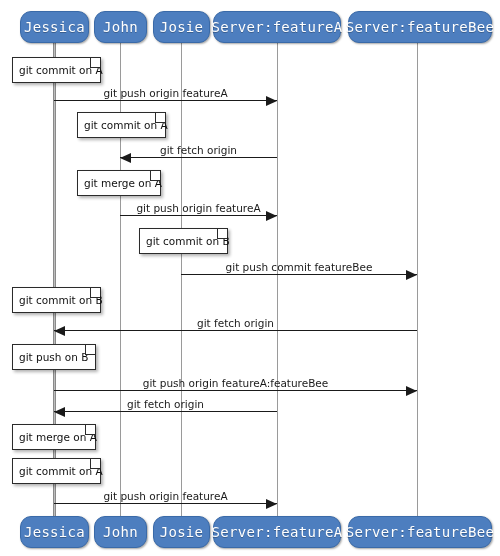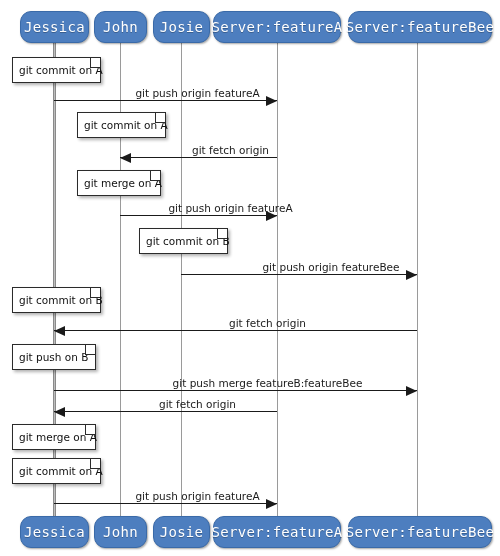--- a/index.html
+++ b/index.html
@@ -73,21 +73,20 @@
     border-right: 11px solid #1a1a1a;
   }
   .msg-label {
     position: absolute;
     font-family: "DejaVu Sans", sans-serif;
     font-size: 10.5px;
     color: #1a1a1a;
     white-space: nowrap;
     transform: translateX(-50%);
     line-height: 12px;
-    margin-left: 32px;
   }
 
   
   .note {
     position: absolute;
     box-sizing: border-box;
     background: #ffffff;
     border: 1px solid #2b2b2b;
     font-family: "DejaVu Sans", sans-serif;
     font-size: 10.5px;
@@ -134,31 +133,31 @@
         <div class="msg-label" style="left: 198.5px; top: 144px;">git fetch origin</div>
       </div>
       <div>
         <div class="msg-line" style="left: 120px; width: 157px; top: 215px;"></div>
         <div class="arrowhead right" style="top: 211px; left: 266px;"></div>
         <div class="msg-label" style="left: 198.5px; top: 202px;">git push origin featureA</div>
       </div>
       <div>
         <div class="msg-line" style="left: 181px; width: 236px; top: 274px;"></div>
         <div class="arrowhead right" style="top: 270px; left: 406px;"></div>
-        <div class="msg-label" style="left: 299px; top: 261px;">git push origin featureBee</div>
+        <div class="msg-label" style="left: 299px; top: 261px;">git push commit featureBee</div>
       </div>
       <div>
         <div class="msg-line" style="left: 54px; width: 363px; top: 330px;"></div>
         <div class="arrowhead left" style="top: 326px; left: 54px;"></div>
         <div class="msg-label" style="left: 235.5px; top: 317px;">git fetch origin</div>
       </div>
       <div>
         <div class="msg-line" style="left: 54px; width: 363px; top: 390px;"></div>
         <div class="arrowhead right" style="top: 386px; left: 406px;"></div>
-        <div class="msg-label" style="left: 235.5px; top: 377px;">git push merge featureB:featureBee</div>
+        <div class="msg-label" style="left: 235.5px; top: 377px;">git push origin featureA:featureBee</div>
       </div>
       <div>
         <div class="msg-line" style="left: 54px; width: 223px; top: 411px;"></div>
         <div class="arrowhead left" style="top: 407px; left: 54px;"></div>
         <div class="msg-label" style="left: 165.5px; top: 398px;">git fetch origin</div>
       </div>
       <div>
         <div class="msg-line" style="left: 54px; width: 223px; top: 503px;"></div>
         <div class="arrowhead right" style="top: 499px; left: 266px;"></div>
         <div class="msg-label" style="left: 165.5px; top: 490px;">git push origin featureA</div>

